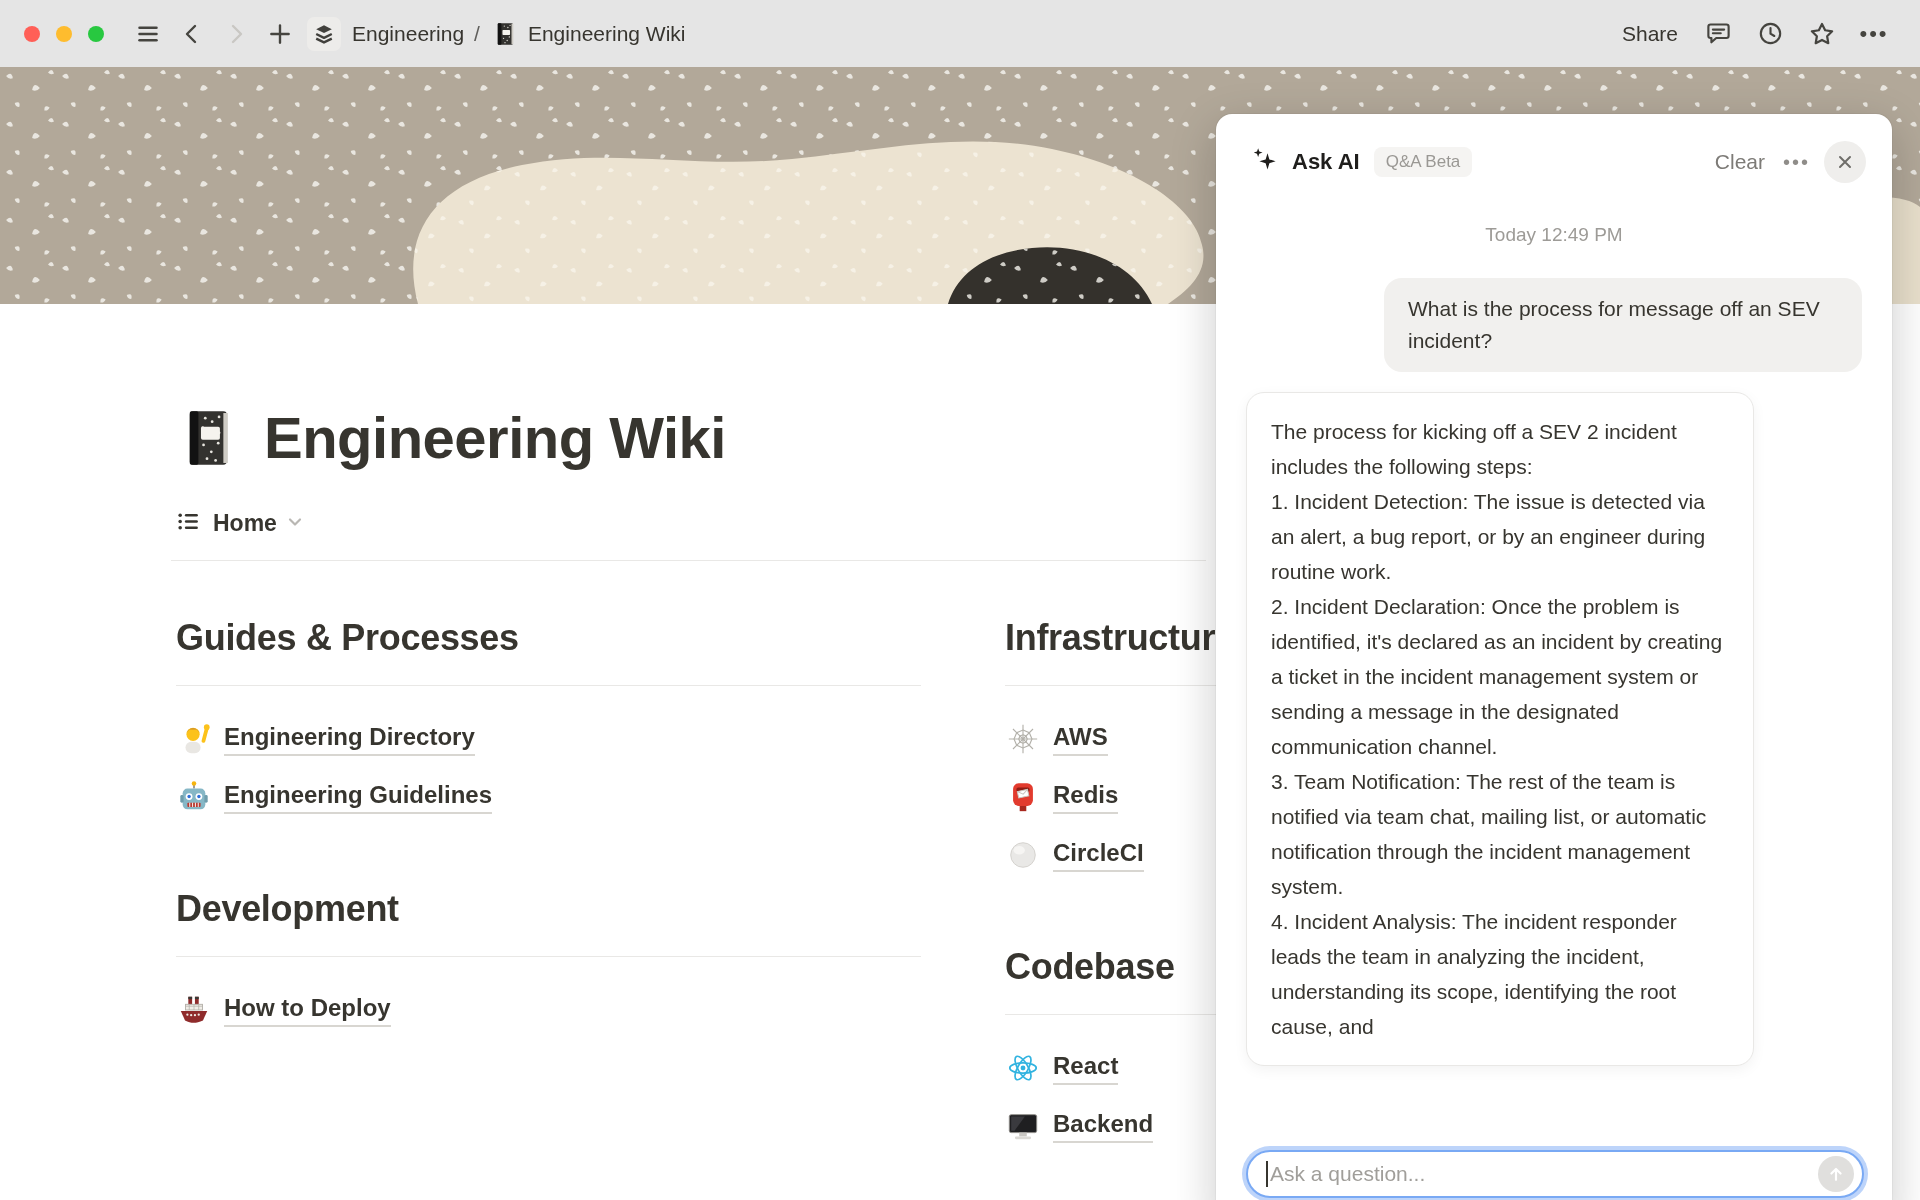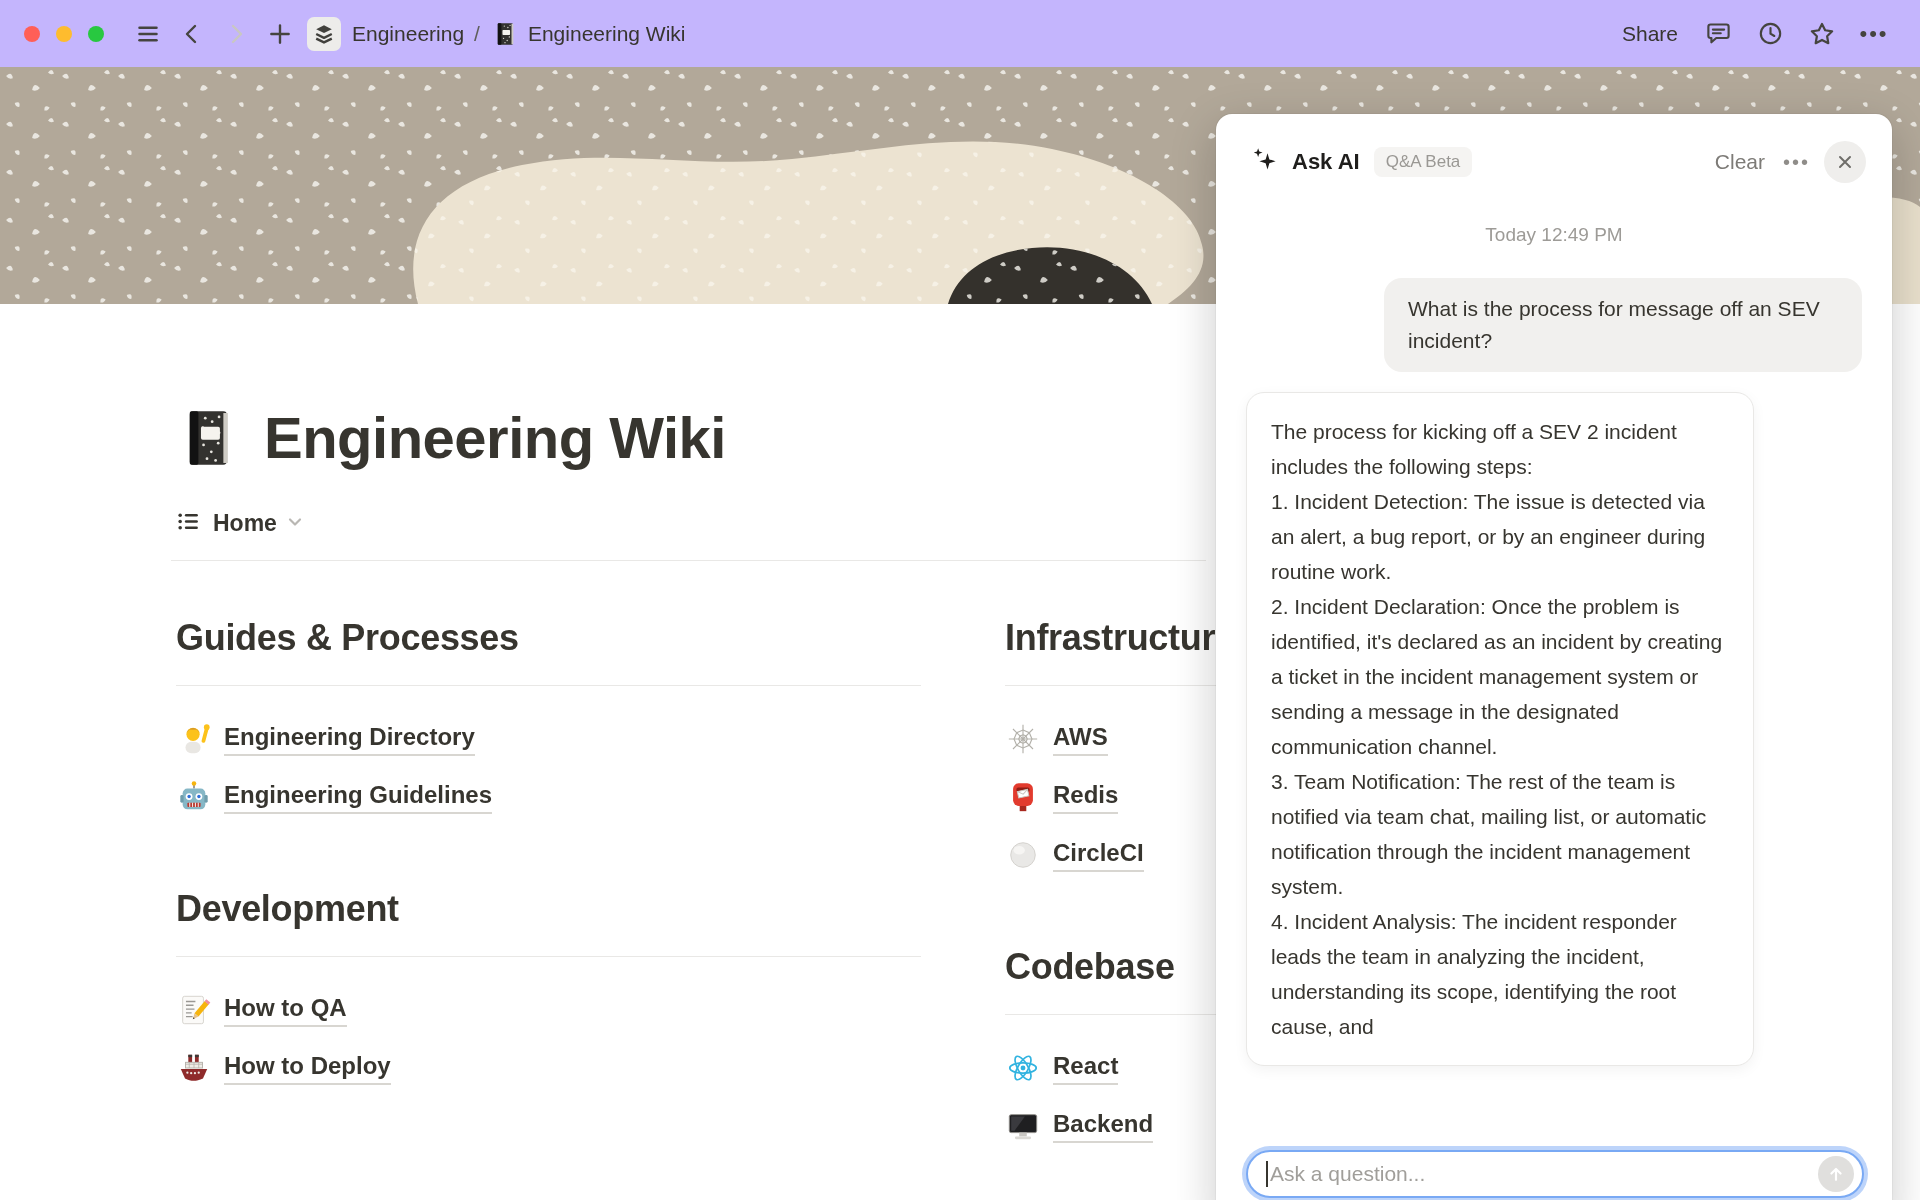--- a/index.html
+++ b/index.html
@@ -1,21 +1,21 @@
 <!DOCTYPE html>
 <html><head>
 <meta charset="utf-8">
 <style>
   * { margin:0; padding:0; box-sizing:border-box; }
   html,body { background:#fff; }
   body { font-family:"Liberation Sans","DejaVu Sans",sans-serif; color:#37352f; }
   #app { position:relative; width:1920px; height:1200px; background:#fff; overflow:hidden; }
 
   
-  .toolbar { position:absolute; top:0; left:0; width:1920px; height:67px; background:#c4b5fd;
+  .toolbar { position:absolute; top:0; left:0; width:1920px; height:67px; background:#e5e5e5;
              display:flex; align-items:center; padding:0 24px; }
   .traffic-lights { display:flex; gap:16px; margin-right:22px; }
   .traffic-lights span { width:16px; height:16px; border-radius:50%; display:inline-block; }
   .light-red{background:#ff5f57;} .light-yellow{background:#febc2e;} .light-green{background:#28c840;}
   .tb-icon { display:inline-flex; align-items:center; justify-content:center; width:34px; height:34px;
              margin:0 5px; border-radius:6px; cursor:pointer; }
   .tb-icon svg { display:block; }
   .teamspace-chip { background:#edecea; border-radius:7px; }
   .crumb { display:flex; align-items:center; font-size:21px; color:#37352f; margin-left:6px; }
   .crumb .sep { color:#5f5e5b; margin:0 10px 0 10px; }
@@ -283,37 +283,20 @@
             <a class="link-label">Engineering Guidelines</a>
           </div>
         </section>
 
         <section class="wiki-section">
           <h2>Development</h2>
           <div class="sec-hr"></div>
           <div class="link-item">
             <span class="emoji">
               <svg width="34" height="34" viewBox="0 0 36 36">
-                  <rect x="6" y="3.5" width="22" height="29" rx="2" fill="#fbfaf8" stroke="#d4d2cc"></rect>
-                  <g stroke="#9a9894" stroke-width="1.4">
-                    <path d="M9.5 9h10M9.5 13h8M9.5 17h9M9.5 21h6M9.5 25h7"></path>
-                  </g>
-                  <g transform="rotate(40 23 20)">
-                    <rect x="20.5" y="7" width="5.5" height="17" fill="#f6b40e"></rect>
-                    <rect x="20.5" y="4.5" width="5.5" height="3" fill="#ef8da0"></rect>
-                    <polygon points="20.5,24 26,24 23.25,30" fill="#e8c28a"></polygon>
-                    <polygon points="22.3,27.9 24.2,27.9 23.25,30" fill="#3a3935"></polygon>
-                  </g>
-                </svg>
-            </span>
-            <a class="link-label">How to QA</a>
-          </div>
-          <div class="link-item">
-            <span class="emoji">
-              <svg width="34" height="34" viewBox="0 0 36 36">
                   <rect x="12" y="4" width="4" height="9" fill="#8f2b2b"></rect>
                   <rect x="19" y="4" width="4" height="9" fill="#8f2b2b"></rect>
                   <rect x="12" y="4" width="4" height="2.5" fill="#3a3935"></rect>
                   <rect x="19" y="4" width="4" height="2.5" fill="#3a3935"></rect>
                   <rect x="9" y="12" width="18" height="6" fill="#f0ede7" stroke="#b5b2ab"></rect>
                   <path d="M9 14h18M13 12v6M18 12v6M23 12v6" stroke="#b5b2ab" stroke-width="0.8"></path>
                   <path d="M4 19 L32 19 L27.5 29 C20 32.5 15 32.5 8.5 29 Z" fill="#8f2b2b"></path>
                   <g fill="#f0ede7">
                     <circle cx="11" cy="23" r="1.2"></circle>
                     <circle cx="15" cy="23.5" r="1.2"></circle>

